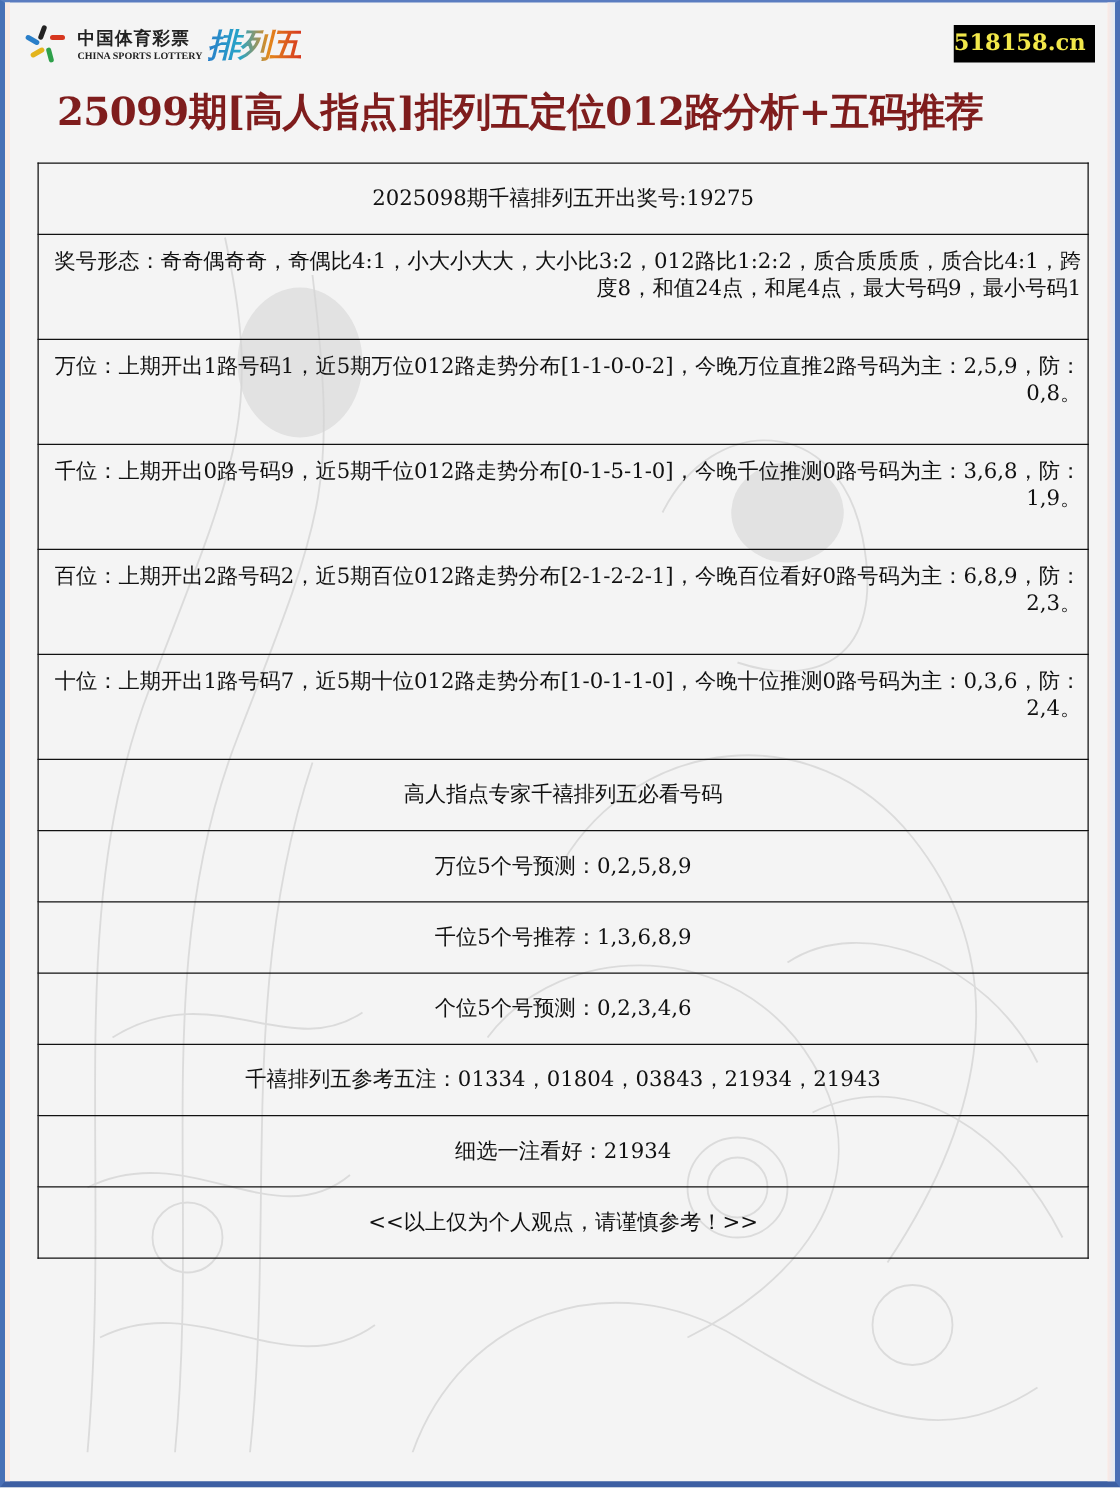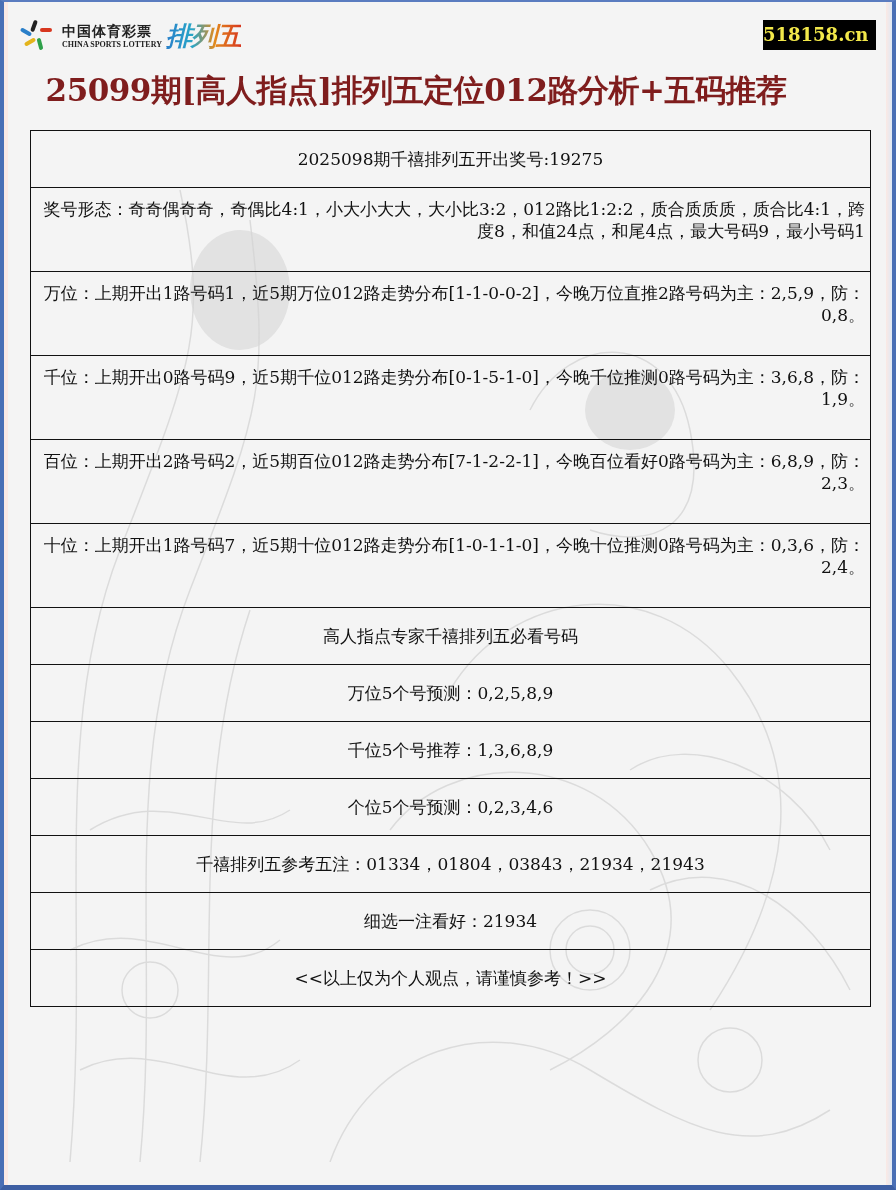--- a/index.html
+++ b/index.html
@@ -194,21 +194,21 @@
   <tr class="row-h75">
     <td class="left">奖号形态：奇奇偶奇奇，奇偶比4:1，小大小大大，大小比3:2，012路比1:2:2，质合质质质，质合比4:1，跨度8，和值24点，和尾4点，最大号码9，最小号码1</td>
   </tr>
   <tr class="row-h75">
     <td class="left">万位：上期开出1路号码1，近5期万位012路走势分布[1-1-0-0-2]，今晚万位直推2路号码为主：2,5,9，防：0,8。</td>
   </tr>
   <tr class="row-h75">
     <td class="left">千位：上期开出0路号码9，近5期千位012路走势分布[0-1-5-1-0]，今晚千位推测0路号码为主：3,6,8，防：1,9。</td>
   </tr>
   <tr class="row-h75">
-    <td class="left">百位：上期开出2路号码2，近5期百位012路走势分布[7-1-2-2-1]，今晚百位看好0路号码为主：6,8,9，防：2,3。</td>
+    <td class="left">百位：上期开出2路号码2，近5期百位012路走势分布[2-1-2-2-1]，今晚百位看好0路号码为主：6,8,9，防：2,3。</td>
   </tr>
   <tr class="row-h75">
     <td class="left">十位：上期开出1路号码7，近5期十位012路走势分布[1-0-1-1-0]，今晚十位推测0路号码为主：0,3,6，防：2,4。</td>
   </tr>
   <tr class="row-h58">
     <td class="center">高人指点专家千禧排列五必看号码</td>
   </tr>
   <tr class="row-h58">
     <td class="center">万位5个号预测：0,2,5,8,9</td>
   </tr>

